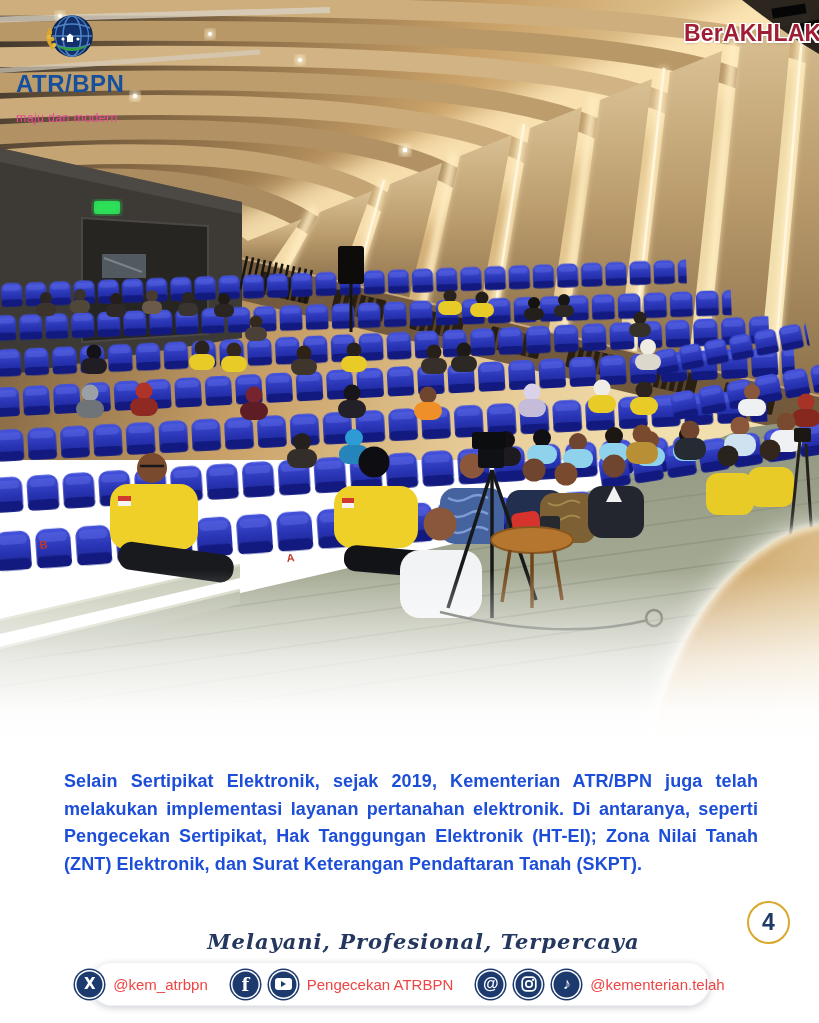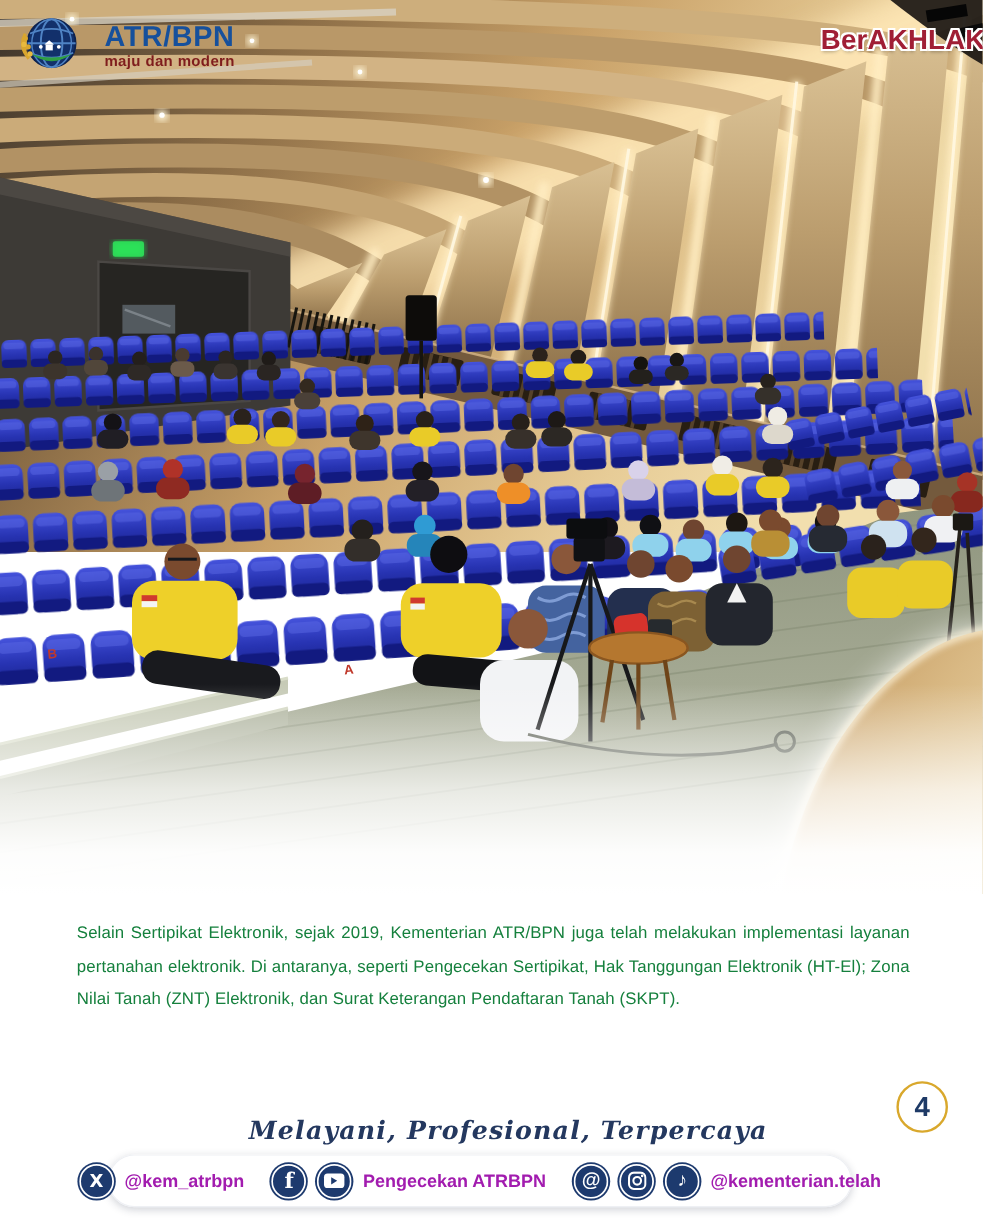--- a/index.html
+++ b/index.html
@@ -1,45 +1,45 @@
 <!DOCTYPE html>
 <html><head>
 <meta charset="utf-8">
 <style>
   html,body{margin:0;padding:0;background:#ffffff;}
   .page{position:relative;width:819px;height:1023px;background:#fff;overflow:hidden;
         font-family:"Liberation Sans",sans-serif;}
   .photo{position:absolute;left:0;top:0;width:819px;height:745px;}
   .photo svg{display:block;}
   
-  .atr-logo{position:absolute;left:16px;top:11px;display:flex;align-items:center;gap:21px;}
+  .atr-logo{position:absolute;left:16px;top:11px;display:flex;align-items:center;gap:7px;flex-direction:column;}
   .atr-logo .txt{display:flex;flex-direction:column;line-height:1;}
   .atr-title{font-size:24px;font-weight:bold;color:#16509c;letter-spacing:.5px;}
-  .atr-sub{font-size:12.5px;font-weight:bold;color:#7f1d1d;margin-top:2px;letter-spacing:.3px;}
+  .atr-sub{font-size:12.5px;font-weight:normal;color:#ec4899;margin-top:16px;letter-spacing:.3px;}
   .berakhlak{position:absolute;left:684px;top:20px;display:flex;align-items:flex-start;gap:2px;}
   .berakhlak .word{font-size:23px;font-weight:800;color:#a01e35;letter-spacing:.2px;
     text-shadow:-1.5px -1.5px 0 #fff,1.5px -1.5px 0 #fff,-1.5px 1.5px 0 #fff,1.5px 1.5px 0 #fff,0 2px 3px rgba(0,0,0,.3);}
   
-  .copy{position:absolute;left:64px;top:750px;width:694px;font-size:14px;line-height:27.5px;
-        color:#15803d;text-align:justify;font-weight:400;letter-spacing:.1px;}
+  .copy{position:absolute;left:64px;top:750px;width:694px;font-size:18px;line-height:27.5px;
+        color:#1d4ed8;text-align:justify;font-weight:700;letter-spacing:.1px;}
   
   .page-badge{position:absolute;left:747px;top:901px;width:43px;height:43px;border-radius:50%;
       border:2.5px solid #d9a82c;background:#fff;display:flex;align-items:center;justify-content:center;
       font-size:23px;font-weight:bold;color:#1e3a66;box-sizing:border-box;}
   
   .tagline{position:absolute;left:0;right:0;top:929px;text-align:center;
       font-family:"DejaVu Serif",serif;font-style:italic;font-weight:600;font-size:21px;
       color:#24385f;letter-spacing:1px;transform:translateX(14px);}
   
   .social-bar{position:absolute;left:90px;top:962px;width:620px;height:44px;background:#fff;
       border-radius:24px;box-shadow:0 2px 7px rgba(30,40,70,.22), inset 0 0 0 1px #eef0f4;
       display:flex;align-items:center;justify-content:center;gap:9px;}
   .sicon{width:29px;height:29px;border-radius:50%;background:#1d3a6e;color:#fff;flex:0 0 auto;
       display:flex;align-items:center;justify-content:center;box-shadow:inset 0 0 0 1.5px #fff,0 0 0 1.5px #1d3a6e;}
-  .handle{font-size:15px;font-weight:bold;color:#a21caf;white-space:nowrap;}
+  .handle{font-size:15px;font-weight:normal;color:#ef4444;white-space:nowrap;}
   .gap-l{margin-left:14px;}
   .x-glyph{font-size:15px;font-weight:900;font-family:"DejaVu Sans",sans-serif;}
   .f-glyph{font-size:18px;font-weight:bold;font-family:"DejaVu Serif",serif;}
   .yt-box{width:17px;height:12px;background:#fff;border-radius:3px;display:flex;align-items:center;justify-content:center;}
   .yt-box i{display:block;width:0;height:0;border-left:5px solid #1d3a6e;border-top:3.5px solid transparent;border-bottom:3.5px solid transparent;}
   .th-glyph{font-size:16px;font-weight:bold;}
   .tk-glyph{font-size:16px;font-weight:bold;}
 </style>
 </head>
 <body>

